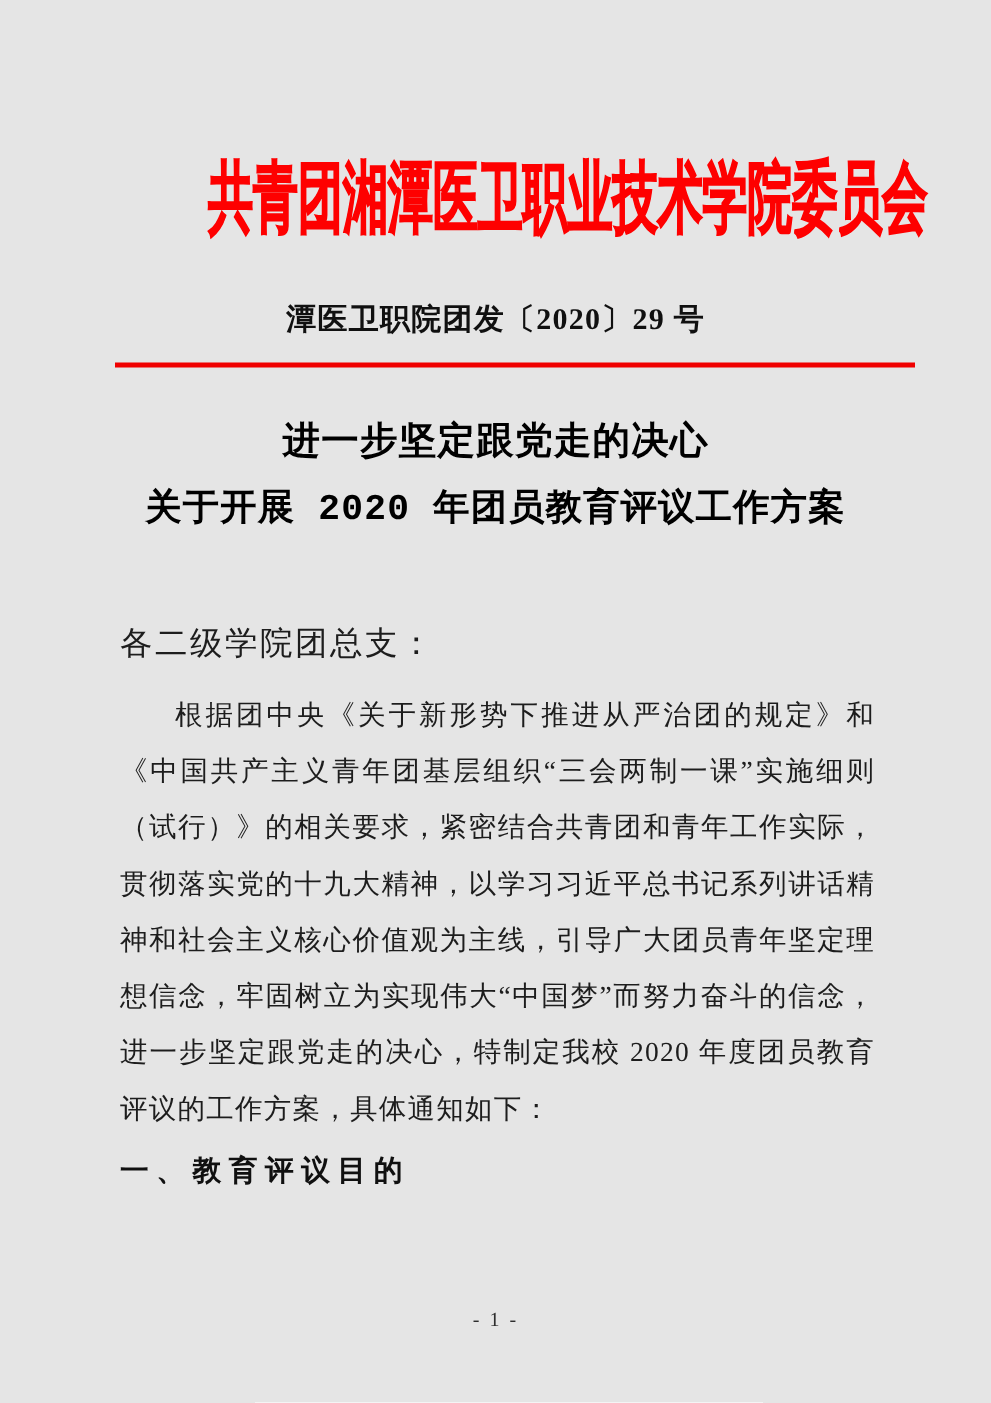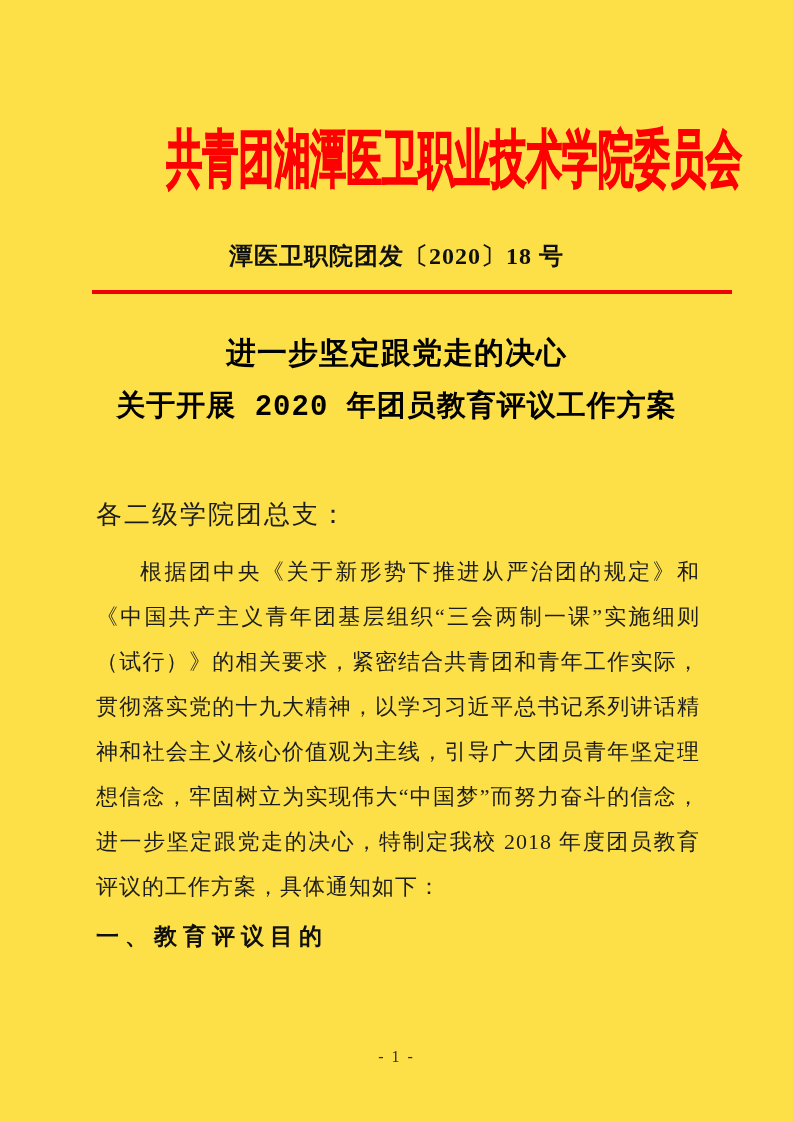--- a/index.html
+++ b/index.html
@@ -6,21 +6,21 @@
   html, body {
     margin: 0;
     padding: 0;
     background: #ffffff;
   }
   .page {
     position: relative;
     width: 793px;
     height: 1122px;
     margin: 0 auto;
-    background: #fde047;
+    background: #e5e5e5;
     overflow: hidden;
     font-family: "Liberation Serif", serif;
     color: var(--text, #1d1d1d);
   }
   
   .letterhead {
     margin-top: 126px;
     text-align: center;
     white-space: nowrap;
     font-family: "Liberation Sans", sans-serif;
@@ -105,31 +105,31 @@
     color: #2e2e2e;
   }
 </style>
 </head>
 <body>
 
 <div class="page">
 
   <div class="letterhead">共青团湘潭医卫职业技术学院委员会</div>
 
-  <div class="docnum">潭医卫职院团发〔2020〕18 号</div>
+  <div class="docnum">潭医卫职院团发〔2020〕29 号</div>
 
   <div class="redline"></div>
 
   <div class="title1">进一步坚定跟党走的决心</div>
 
   <div class="title2">关于开展 2020 年团员教育评议工作方案</div>
 
   <div class="content">
     <div class="salutation">各二级学院团总支：</div>
 
-    <p class="para">根据团中央《关于新形势下推进从严治团的规定》和《中国共产主义青年团基层组织“三会两制一课”实施细则（试行）》的相关要求，紧密结合共青团和青年工作实际，贯彻落实党的十九大精神，以学习习近平总书记系列讲话精神和社会主义核心价值观为主线，引导广大团员青年坚定理想信念，牢固树立为实现伟大“中国梦”而努力奋斗的信念，进一步坚定跟党走的决心，特制定我校 2018 年度团员教育评议的工作方案，具体通知如下：</p>
+    <p class="para">根据团中央《关于新形势下推进从严治团的规定》和《中国共产主义青年团基层组织“三会两制一课”实施细则（试行）》的相关要求，紧密结合共青团和青年工作实际，贯彻落实党的十九大精神，以学习习近平总书记系列讲话精神和社会主义核心价值观为主线，引导广大团员青年坚定理想信念，牢固树立为实现伟大“中国梦”而努力奋斗的信念，进一步坚定跟党走的决心，特制定我校 2020 年度团员教育评议的工作方案，具体通知如下：</p>
 
     <div class="heading">一、教育评议目的</div>
   </div>
 
   <div class="pagenum">- 1 -</div>
 
 </div>
 
 </body></html>

